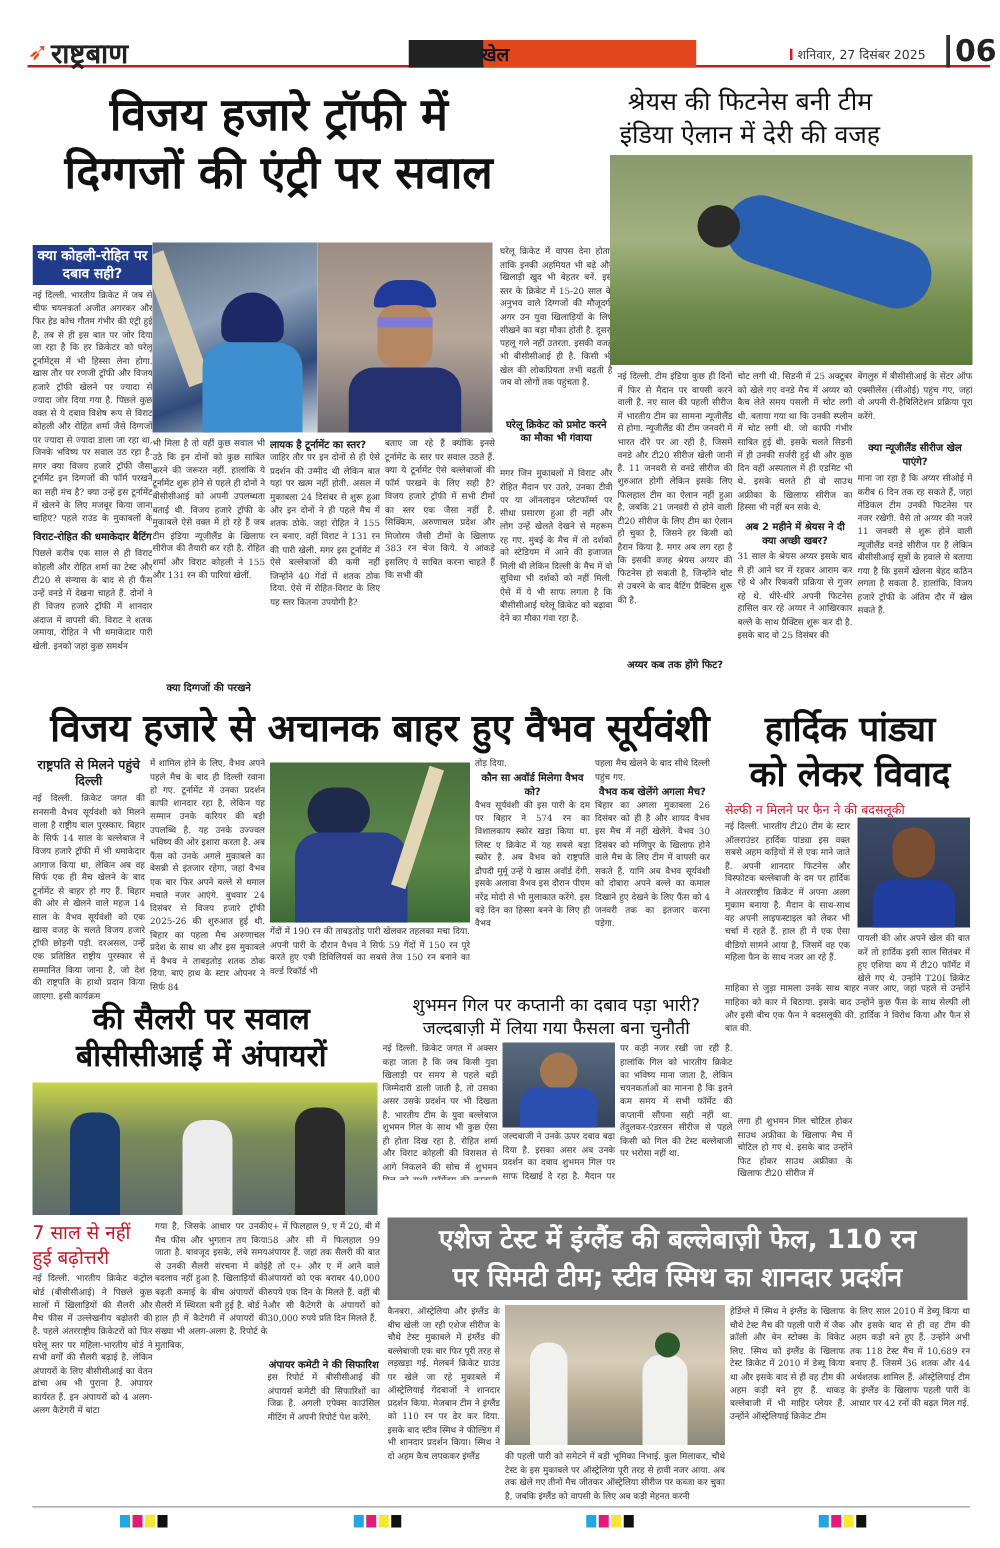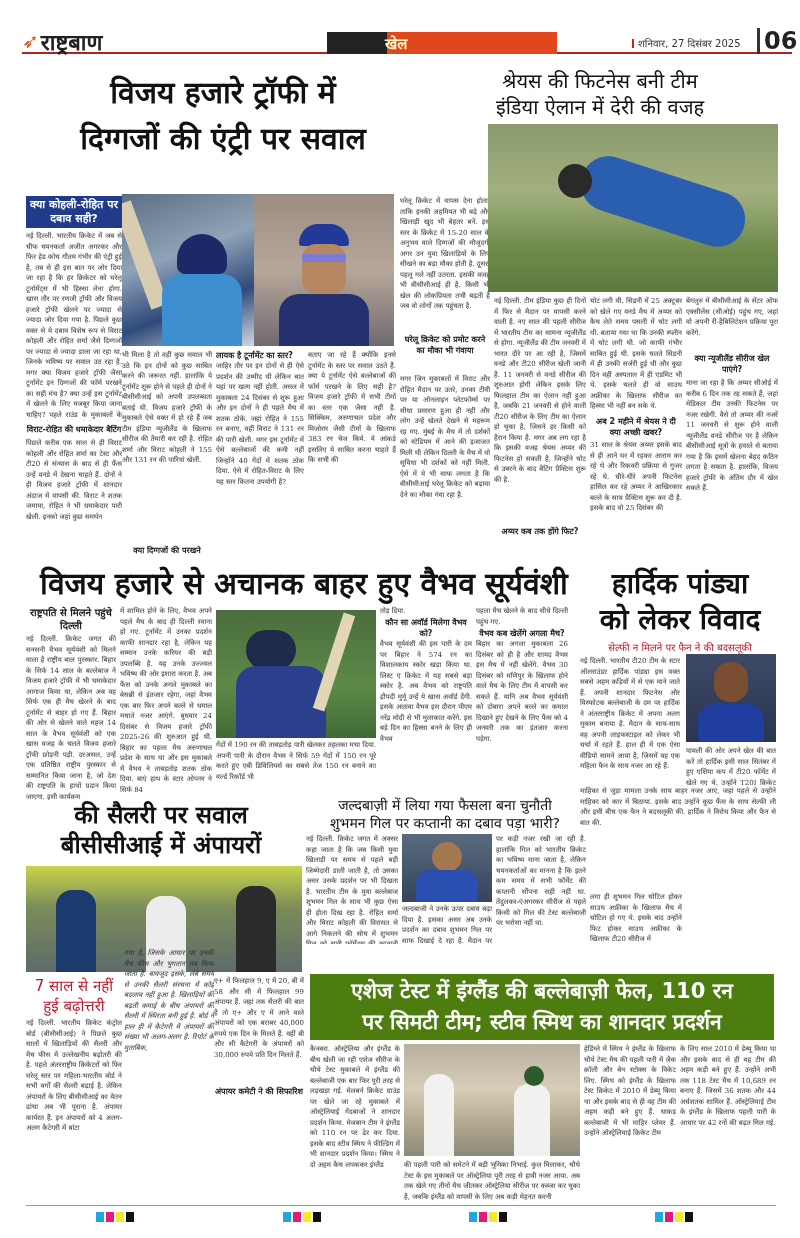--- a/index.html
+++ b/index.html
@@ -4,32 +4,32 @@
 <style>
 *{box-sizing:border-box;margin:0;padding:0}
 body{width:800px;height:1238px;background:#fff;font-family:"DejaVu Serif",serif;color:#222;position:relative;overflow:hidden}
 .abs{position:absolute}
 .masthead{left:22px;top:26px;width:770px;height:28px;border-bottom:2px solid #b22222}
 .logo{left:0;top:0;font-family:"DejaVu Sans",sans-serif;font-weight:bold;font-size:22px;color:#222;display:flex;align-items:center}
 .logo .bow{color:#e04a1a;font-size:20px;margin-right:2px}
 .sec-label{left:305px;top:6px;width:230px;height:22px;display:flex}
 .sec-label .black{width:60px;background:#222}
 .sec-label .red{flex:1;background:#e0471c;color:#fff;font-family:"DejaVu Sans",sans-serif;font-weight:bold;font-size:15px;display:flex;align-items:center;padding-left:8px}
-.sec-label .red span{margin-left:-10px;color:#fef9c3}
+.sec-label .red span{margin-left:-10px;color:#0f172a}
 .date{left:610px;top:10px;font-family:"DejaVu Sans",sans-serif;font-size:10px;color:#333}
 .date:before{content:"";display:inline-block;width:2px;height:9px;background:#c22;margin-right:4px;vertical-align:-1px}
 .pageno{left:735px;top:2px;font-family:"DejaVu Sans",sans-serif;font-weight:bold;font-size:24px;border-left:3px solid #333;padding-left:4px;line-height:26px}
 .h1{font-family:"DejaVu Sans",sans-serif;font-weight:bold;color:#111;text-align:center}
 .body-text{font-size:7px;line-height:10.5px;color:#333;text-align:justify;overflow:hidden}
 .col{position:absolute;overflow:hidden}
 .photo{position:absolute;overflow:hidden}
 .subhead-box{background:#1f3b8a;color:#fff;font-family:"DejaVu Sans",sans-serif;font-weight:bold;font-size:11px;text-align:center;line-height:14px;padding:2px}
 .subhead{font-family:"DejaVu Sans",sans-serif;font-weight:bold;font-size:8px;text-align:center;color:#222;line-height:11px}
-.redhead{font-family:"DejaVu Sans",sans-serif;color:#c0192c;text-align:center}
-.bluebar{background:#4d7c0f;color:#fff;font-family:"DejaVu Sans",sans-serif;font-weight:bold;text-align:center}
+.redhead{font-family:"DejaVu Sans",sans-serif;color:#c0192c;text-align:left}
+.bluebar{background:#737373;color:#fff;font-family:"DejaVu Sans",sans-serif;font-weight:bold;text-align:center}
 .regmarks{display:flex;gap:2px}
 .regmarks span{width:8px;height:10px;display:block}
 .footer-line{left:26px;top:1205px;width:750px;height:1px;background:#999}
 </style>
 </head>
 <body>
 
 <div class="abs masthead">
   <div class="abs logo">
     <span class="bow">➶</span>
@@ -38,21 +38,21 @@
   <div class="abs sec-label">
     <div class="black"></div>
     <div class="red">
         <span>खेल</span>
       </div>
   </div>
   <div class="abs date">शनिवार, 27 दिसंबर 2025</div>
   <div class="abs pageno">06</div>
 </div>
 
-<div class="abs h1" style="left:28px;top:70px;width:390px;font-size:30px;line-height:46px;">
+<div class="abs h1" style="left:28px;top:70px;width:390px;font-size:36px;line-height:46px;">
   <div>विजय हजारे ट्रॉफी में</div>
   <div>दिग्गजों की एंट्री पर सवाल</div>
 </div>
 
 <div class="col" style="left:26px;top:196px;width:96px;">
   <div class="subhead-box">क्या कोहली-रोहित पर दबाव सही?</div>
   <div class="body-text" style="height:190px;margin-top:3px">नई दिल्ली. भारतीय क्रिकेट में जब से चीफ चयनकर्ता अजीत अगरकर और फिर हेड कोच गौतम गंभीर की एंट्री हुई है, तब से ही इस बात पर जोर दिया जा रहा है कि हर क्रिकेटर को घरेलू टूर्नामेंट्स में भी हिस्सा लेना होगा. खास तौर पर रणजी ट्रॉफी और विजय हजारे ट्रॉफी खेलने पर ज्यादा से ज्यादा जोर दिया गया है. पिछले कुछ वक्त से ये दबाव विशेष रूप से विराट कोहली और रोहित शर्मा जैसे दिग्गजों पर ज्यादा से ज्यादा डाला जा रहा था, जिनके भविष्य पर सवाल उठ रहा है. मगर क्या विजय हजारे ट्रॉफी जैसा टूर्नामेंट इन दिग्गजों की फॉर्म परखने का सही मंच है? क्या उन्हें इस टूर्नामेंट में खेलने के लिए मजबूर किया जाना चाहिए? पहले राउंड के मुकाबलों के बाद ही ये सवाल उठ रहे हैं और इसकी वजह भी है.</div>
   <div class="subhead" style="margin:3px 0">विराट-रोहित की धमाकेदार बैटिंग</div>
   <div class="body-text" style="height:120px">पिछले करीब एक साल से ही विराट कोहली और रोहित शर्मा का टेस्ट और टी20 से संन्यास के बाद से ही फैंस उन्हें वनडे में देखना चाहते हैं. दोनों ने ही विजय हजारे ट्रॉफी में शानदार अंदाज में वापसी की. विराट ने शतक जमाया, रोहित ने भी धमाकेदार पारी खेली. इनको जहां कुछ समर्थन</div>
 </div>
@@ -164,44 +164,45 @@
   <div style="position:absolute;left:120px;top:30px;width:40px;height:76px;border-radius:16px 16px 0 0;background:#ececec;"></div>
   <div style="position:absolute;left:210px;top:20px;width:40px;height:86px;border-radius:16px 16px 0 0;background:#2b2b2b;"></div>
 </div>
 <div class="abs redhead" style="left:26px;top:976px;width:96px;font-size:15px;line-height:20px;">
   <div>7 साल से नहीं</div>
   <div>हुई बढ़ोत्तरी</div>
 </div>
 <div class="col" style="left:26px;top:1018px;width:96px;">
   <div class="body-text" style="height:185px">नई दिल्ली. भारतीय क्रिकेट कंट्रोल बोर्ड (बीसीसीआई) ने पिछले कुछ सालों में खिलाड़ियों की सैलरी और मैच फीस में उल्लेखनीय बढ़ोतरी की है. पहले अंतरराष्ट्रीय क्रिकेटरों को फिर घरेलू स्तर पर महिला-भारतीय बोर्ड ने सभी वर्गों की सैलरी बढ़ाई है. लेकिन अंपायरों के लिए बीसीसीआई का वेतन ढांचा अब भी पुराना है. अंपायर कार्यरत हैं. इन अंपायरों को 4 अलग-अलग कैटेगरी में बांटा</div>
 </div>
-<div class="col" style="left:124px;top:948px;width:90px;font-style:italic;">
+<div class="col" style="left:124px;top:976px;width:90px;">
   <div class="body-text" style="height:226px">गया है, जिसके आधार पर उनकी मैच फीस और भुगतान तय किया जाता है. बावजूद इसके, लंबे समय से उनकी सैलरी संरचना में कोई बदलाव नहीं हुआ है. खिलाड़ियों की बढ़ती कमाई के बीच अंपायरों की सैलरी में स्थिरता बनी हुई है. बोर्ड ने हाल ही में कैटेगरी में अंपायरों की संख्या भी अलग-अलग है. रिपोर्ट के मुताबिक,</div>
 </div>
 <div class="col" style="left:214px;top:976px;width:90px;">
   <div class="body-text" style="height:110px">ए+ में फिलहाल 9, ए में 20, बी में 58 और सी में फिलहाल 99 अंपायर हैं. जहां तक सैलरी की बात है तो ए+ और ए में आने वाले अंपायरों को एक बराबर 40,000 रुपये एक दिन के मिलते हैं. वहीं बी और सी कैटेगरी के अंपायरों को 30,000 रुपये प्रति दिन मिलते हैं.</div>
   <div class="subhead">अंपायर कमेटी ने की सिफारिश</div>
+  <div class="body-text" style="height:105px">इस रिपोर्ट में बीसीसीआई की अंपायर्स कमेटी की सिफारिशों का जिक्र है. अगली एपेक्स काउंसिल मीटिंग में अपनी रिपोर्ट पेश करेंगे.</div>
 </div>
 
 <div class="abs h1" style="left:306px;top:796px;width:278px;font-size:14px;line-height:18px;font-weight:normal;">
+  <div>शुभमन गिल पर कप्तानी का दबाव पड़ा भारी?</div>
   <div>जल्दबाज़ी में लिया गया फैसला बना चुनौती</div>
-  <div>शुभमन गिल पर कप्तानी का दबाव पड़ा भारी?</div>
 </div>
 <div class="col" style="left:306px;top:834px;width:92px;">
   <div class="body-text" style="height:110px">नई दिल्ली. क्रिकेट जगत में अक्सर कहा जाता है कि जब किसी युवा खिलाड़ी पर समय से पहले बड़ी जिम्मेदारी डाली जाती है, तो उसका असर उसके प्रदर्शन पर भी दिखता है. भारतीय टीम के युवा बल्लेबाज शुभमन गिल के साथ भी कुछ ऐसा ही होता दिख रहा है. रोहित शर्मा और विराट कोहली की विरासत से आगे निकलने की सोच में शुभमन गिल को सभी फॉर्मेट्स की कप्तानी सौंपने की</div>
 </div>
 <div class="photo" style="left:402px;top:834px;width:90px;height:68px;background:linear-gradient(180deg,#5a6a7e 0%,#33445c 100%);">
   <div style="position:absolute;left:30px;top:8px;width:30px;height:30px;border-radius:50%;background:#a37850;"></div>
   <div style="position:absolute;left:14px;top:36px;width:62px;height:32px;border-radius:14px 14px 0 0;background:#2b4fb0;"></div>
 </div>
 <div class="col" style="left:402px;top:904px;width:90px;">
   <div class="body-text" style="height:40px">जल्दबाजी ने उनके ऊपर दबाव बढ़ा दिया है. इसका असर अब उनके प्रदर्शन का दबाव शुभमन गिल पर साफ दिखाई दे रहा है. मैदान पर फैसलों से लेकर व्यक्तिगत प्रदर्शन तक, हर पहलू</div>
 </div>
 <div class="col" style="left:496px;top:834px;width:90px;">
-  <div class="body-text" style="height:110px">पर कड़ी नजर रखी जा रही है. हालांकि गिल को भारतीय क्रिकेट का भविष्य माना जाता है, लेकिन चयनकर्ताओं का मानना है कि इतने कम समय में सभी फॉर्मेट की कप्तानी सौंपना सही नहीं था. तेंदुलकर-एंअगरकर सीरीज से पहले किसी को गिल की टेस्ट बल्लेबाजी पर भरोसा नहीं था.</div>
+  <div class="body-text" style="height:110px">पर कड़ी नजर रखी जा रही है. हालांकि गिल को भारतीय क्रिकेट का भविष्य माना जाता है, लेकिन चयनकर्ताओं का मानना है कि इतने कम समय में सभी फॉर्मेट की कप्तानी सौंपना सही नहीं था. तेंदुलकर-एंडरसन सीरीज से पहले किसी को गिल की टेस्ट बल्लेबाजी पर भरोसा नहीं था.</div>
 </div>
 <div class="col" style="left:590px;top:892px;width:92px;">
   <div class="body-text" style="height:52px">लगा ही शुभमन गिल चोटिल होकर साउथ अफ्रीका के खिलाफ मैच में चोटिल हो गए थे. इसके बाद उन्होंने फिट होकर साउथ अफ्रीका के खिलाफ टी20 सीरीज में</div>
 </div>
 
 <div class="abs bluebar" style="left:310px;top:974px;width:464px;height:66px;font-size:21px;line-height:31px;padding-top:2px;">
   <div>एशेज टेस्ट में इंग्लैंड की बल्लेबाज़ी फेल, 110 रन</div>
   <div>पर सिमटी टीम; स्टीव स्मिथ का शानदार प्रदर्शन</div>
 </div>
 <div class="col" style="left:310px;top:1044px;width:90px;">

